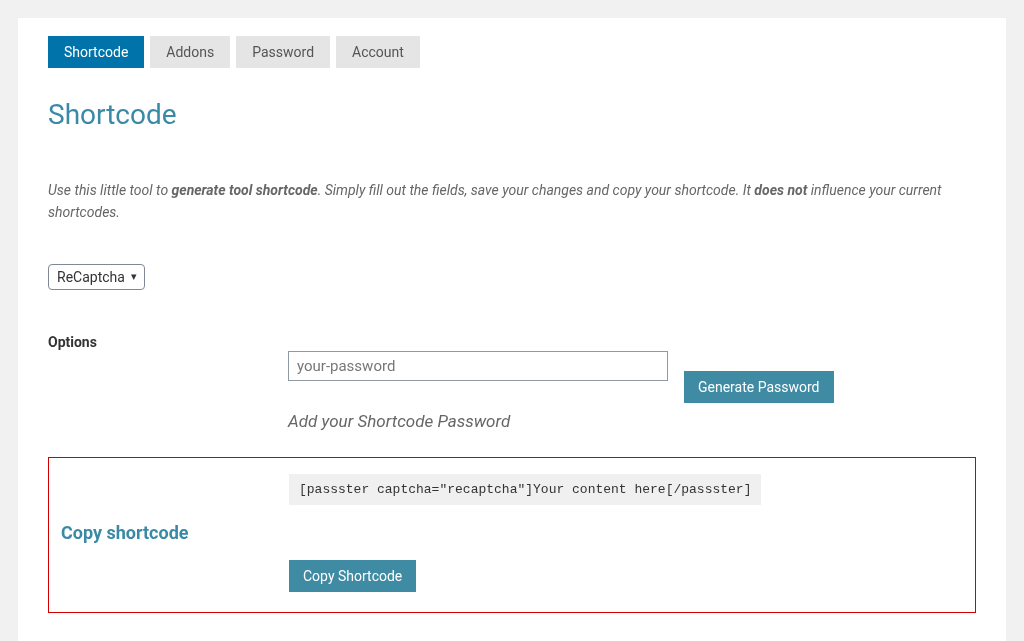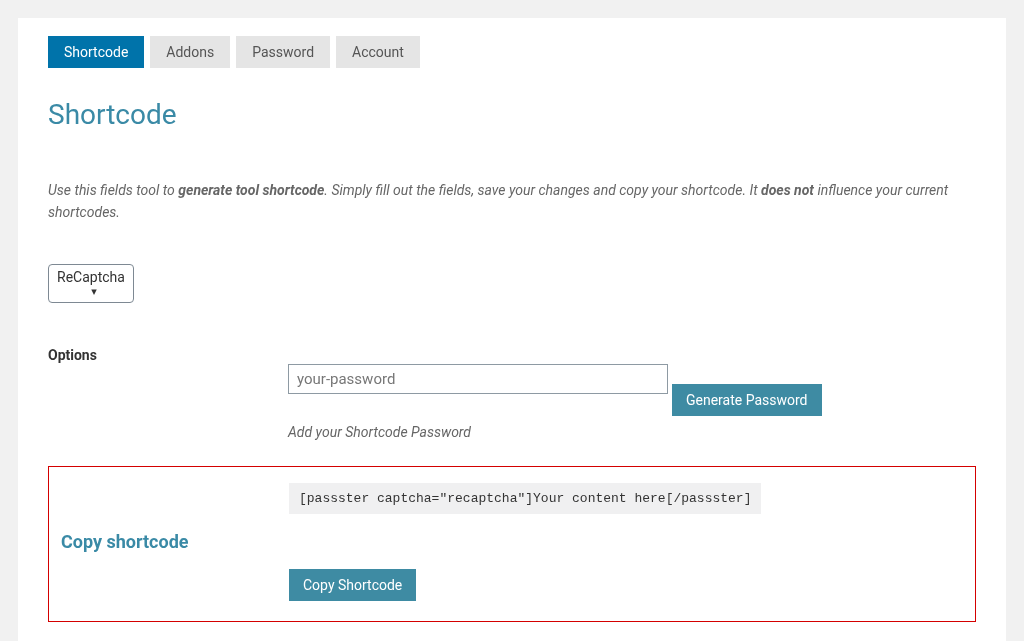--- a/index.html
+++ b/index.html
@@ -70,30 +70,29 @@
     .select-wrap {
       display: inline-flex;
       align-items: center;
       border: 1px solid #7e8993;
       border-radius: 4px;
       padding: 4px 8px;
       background: #fff;
       cursor: pointer;
       font-size: 14px;
       color: #333;
-      flex-direction: column;
     }
     .select-wrap .chev {
       margin-left: 6px;
       font-size: 11px;
     }
     .input-row {
       display: flex;
       align-items: center;
-      gap: 4px;
+      gap: 16px;
       margin-bottom: 8px;
     }
     input[type="text"].pw-input {
       width: 380px;
       padding: 5px 8px;
       border: 1px solid #8e9aa3;
       font-size: 15px;
       color: #555;
       font-family: inherit;
     }
@@ -106,21 +105,21 @@
       border: none;
       padding: 8px 14px;
       font-size: 14px;
       cursor: pointer;
       font-family: inherit;
       margin-top: 41px;
     }
     .hint {
       color: #666;
       font-style: italic;
-      font-size: 14px;
+      font-size: 17px;
     }
     .highlight-box {
       border: 1px solid #d40000;
       padding: 0;
       margin-top: 6px;
     }
     .highlight-box .form-row {
       padding: 16px 12px 20px 0;
       align-items: center;
     }
@@ -163,21 +162,21 @@
     <button class="tab">Addons</button>
     <button class="tab">Password</button>
     <button class="tab">Account</button>
   </div>
 
   <h1 class="page-title">Shortcode</h1>
 
   <div class="form-row">
     <div class="form-content">
       <p class="desc-text">
-        <span>Use this fields tool to </span><b>generate tool shortcode</b><span>. Simply fill out the fields, save your changes and copy your shortcode. It </span><b>does not</b><span> influence your current shortcodes.</span>
+        <span>Use this little tool to </span><b>generate tool shortcode</b><span>. Simply fill out the fields, save your changes and copy your shortcode. It </span><b>does not</b><span> influence your current shortcodes.</span>
       </p>
     </div>
   </div>
 
   <div class="form-row">
     <div class="form-content">
       <div class="select-wrap">
         <span>ReCaptcha</span>
         <span class="chev">▾</span>
       </div>

